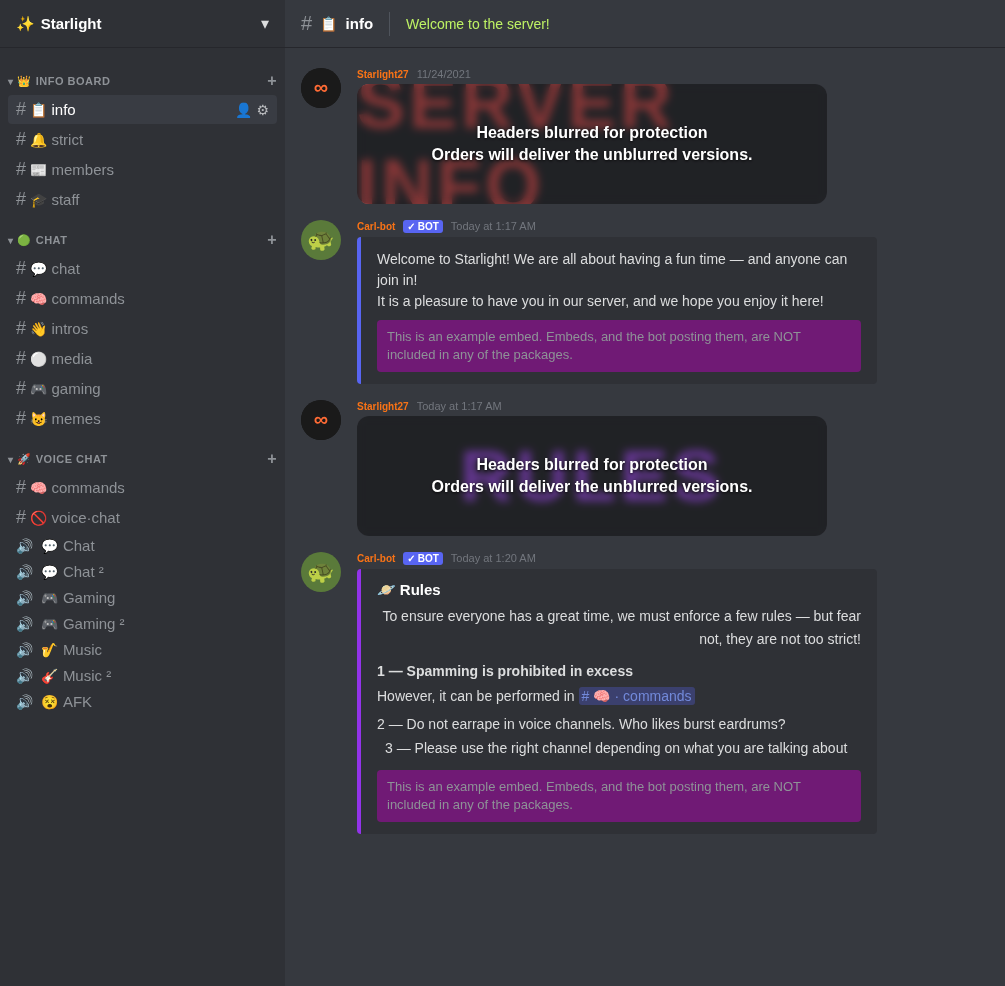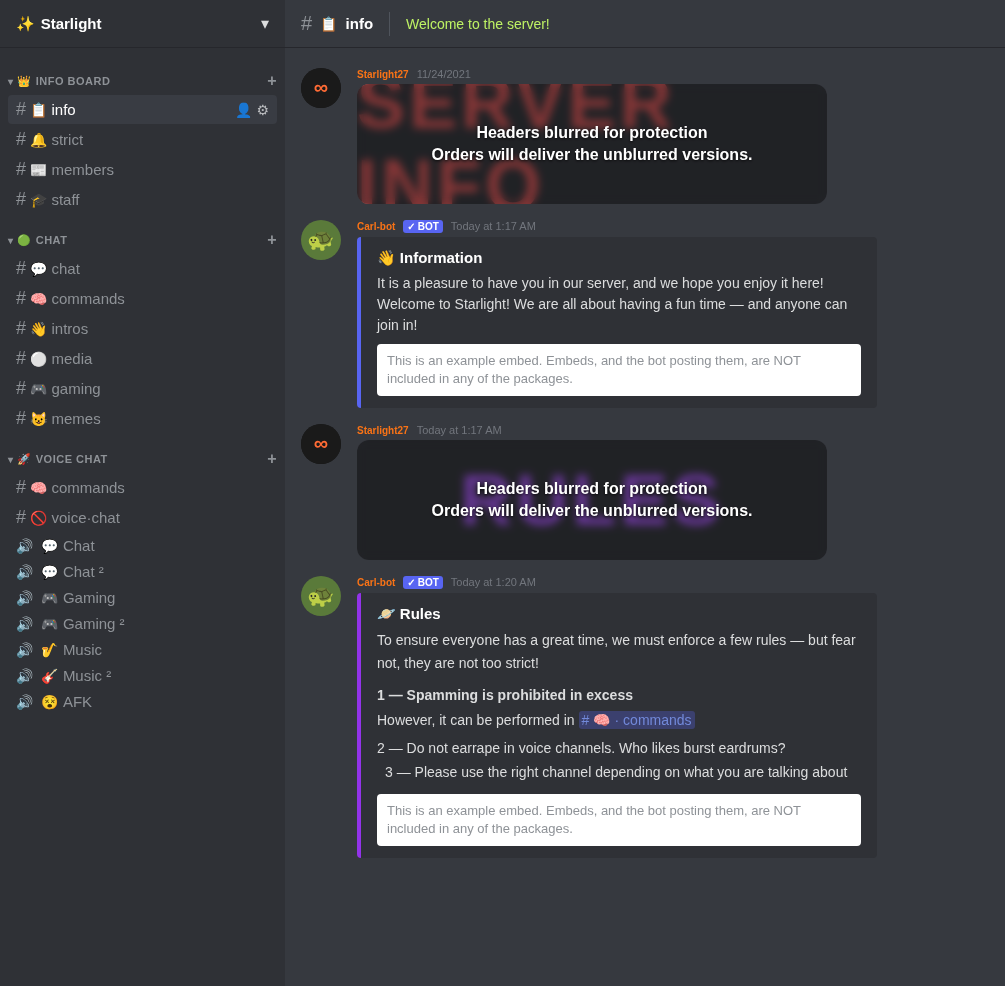--- a/index.html
+++ b/index.html
@@ -351,21 +351,21 @@
     }
 
     .embed-desc {
       color: #dcddde;
       font-size: 14px;
       line-height: 1.5;
       margin-bottom: 8px;
     }
 
     .embed-footer {
-      background: #ffffff;
+      background: #701a75;
       border-radius: 4px;
       padding: 8px 10px;
       color: #8e9297;
       font-size: 13px;
       line-height: 1.4;
     }
 
     .embed-rules-content {
       color: #dcddde;
       font-size: 14px;
@@ -603,26 +603,23 @@
           <text x="20" y="27" text-anchor="middle" font-size="22">🐢</text>
         </svg>
       </div>
       <div class="message-content-area">
         <div class="message-meta">
           <span class="message-author carlbot">Carl-bot</span>
           <span class="bot-badge">✓ <span>BOT</span></span>
           <span class="message-timestamp">Today at 1:17 AM</span>
         </div>
         <div class="embed">
-          <div class="embed-title">
-            <span>👋</span> <span>Information</span>
-          </div>
           <div class="embed-desc">
+            <div>Welcome to Starlight! We are all about having a fun time — and anyone can join in!</div>
             <div>It is a pleasure to have you in our server, and we hope you enjoy it here!</div>
-            <div>Welcome to Starlight! We are all about having a fun time — and anyone can join in!</div>
           </div>
           <div class="embed-footer">This is an example embed. Embeds, and the bot posting them, are NOT included in any of the packages.</div>
         </div>
       </div>
     </div>
 
     <div class="message-group">
       <div class="avatar infinity">
         <svg width="40" height="40" viewBox="0 0 40 40">
           <circle cx="20" cy="20" r="20" fill="#1a1a1a"></circle>
@@ -659,21 +656,21 @@
         <div class="message-meta">
           <span class="message-author carlbot">Carl-bot</span>
           <span class="bot-badge">✓ <span>BOT</span></span>
           <span class="message-timestamp">Today at 1:20 AM</span>
         </div>
         <div class="embed" style="border-left-color: #9333ea;">
           <div class="embed-title">
             <span>🪐</span> <span>Rules</span>
           </div>
           <div class="embed-rules-content">
-            <div style="margin-bottom:10px;">To ensure everyone has a great time, we must enforce a few rules — but fear not, they are not too strict!</div>
+            <div style="margin-bottom:10px;text-align:right;">To ensure everyone has a great time, we must enforce a few rules — but fear not, they are not too strict!</div>
             <div class="rule-line">
               <strong>1 — Spamming is prohibited in excess</strong>
             </div>
             <div class="rule-line" style="margin-bottom:6px;">
               <span>However, it can be performed in</span>
               <span class="inline-channel-mention highlighted-mention">
                 <span>#</span> 🧠 · commands
               </span>
             </div>
             <div class="rule-line">2 — Do not earrape in voice channels. Who likes burst eardrums?</div>

